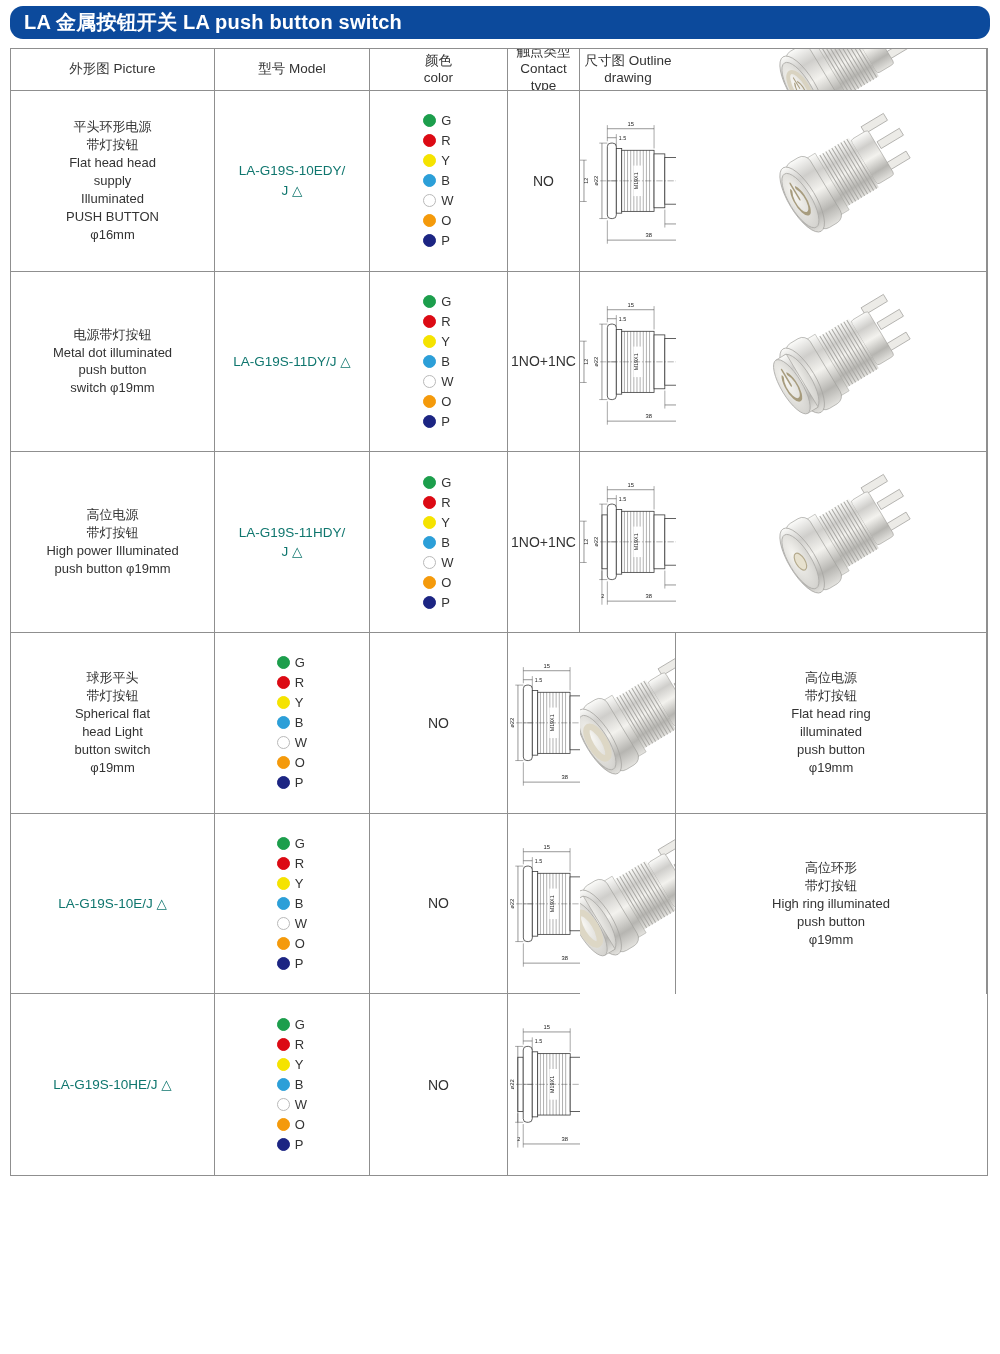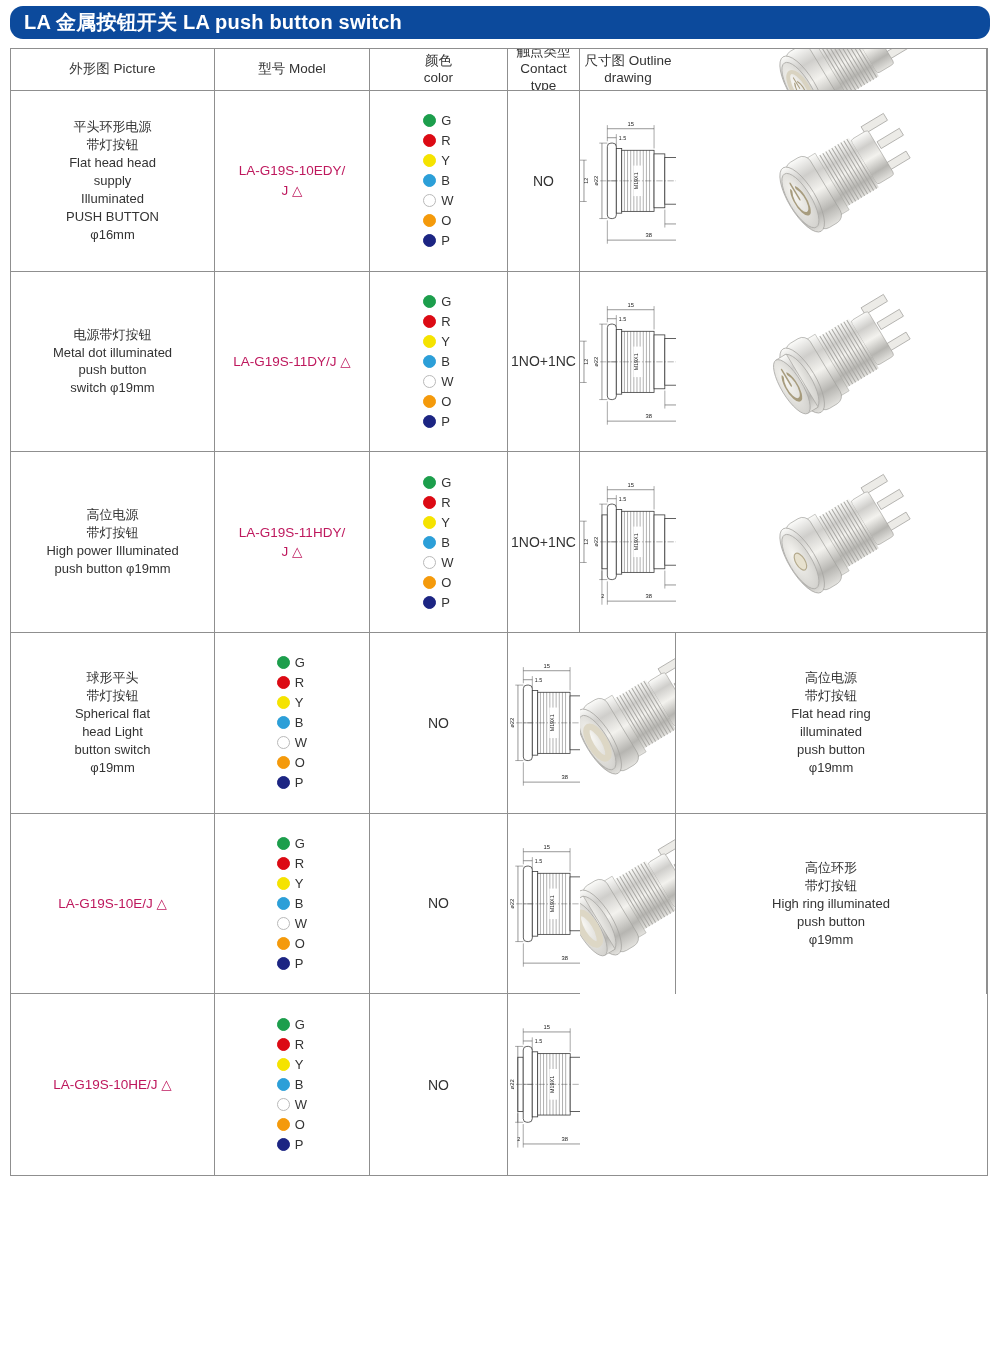--- a/index.html
+++ b/index.html
@@ -22,21 +22,21 @@
   }
   .cell{
     border-right:1px solid #8f8f8f;border-bottom:1px solid #8f8f8f;
     display:flex;flex-direction:column;align-items:center;justify-content:center;
     overflow:hidden;text-align:center;box-sizing:border-box;
   }
   .cell.last-col{border-right:none;}
   .cell.last-row{border-bottom:none;}
   .hcell{font-size:13.5px;color:#333;line-height:1.25;}
   .desc{font-size:13px;line-height:1.38;color:#333;}
-  .model{font-size:13.5px;line-height:1.45;color:#be185d;}
+  .model{font-size:13.5px;line-height:1.45;color:#0f766e;}
   .contact{font-size:14px;color:#333;}
   .legend{display:flex;flex-direction:column;gap:5px;align-items:flex-start;}
   .dot-row{display:flex;align-items:center;gap:5px;}
   .dot{width:13px;height:13px;border-radius:50%;box-sizing:border-box;display:inline-block;}
   .dot-label{font-size:13px;color:#333;}
   .photo-wrap{width:200px;height:200px;display:flex;align-items:center;justify-content:center;}
   svg text{font-family:"Liberation Sans","DejaVu Sans",sans-serif;}
 </style>
 </head>
 <body>

